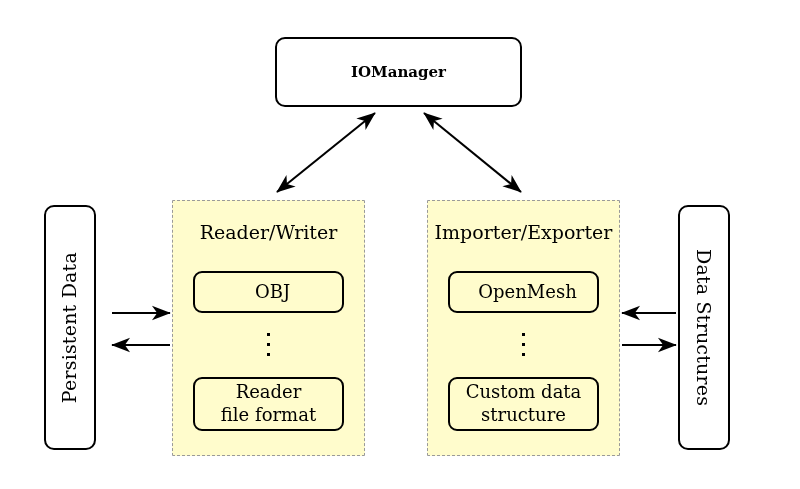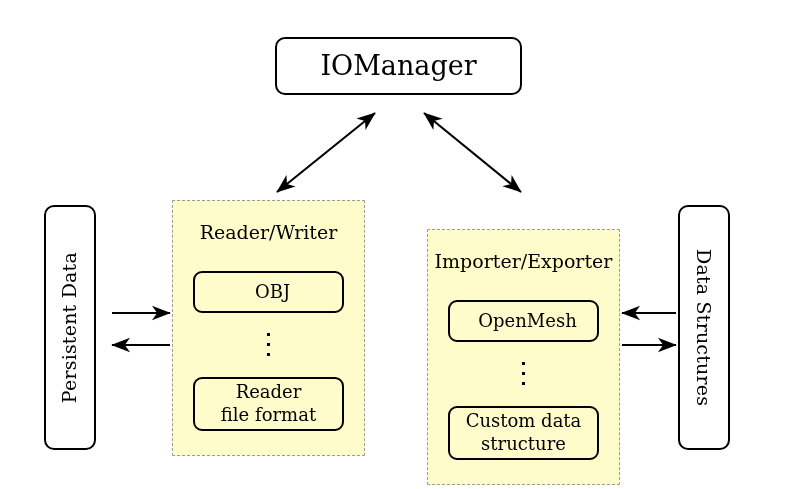--- a/index.html
+++ b/index.html
@@ -12,38 +12,38 @@
   svg#wires{position:absolute;left:0;top:0;width:800px;height:489px;pointer-events:none;}
 
   
   .node{
     position:absolute;box-sizing:border-box;
     border:2.2px solid #000;border-radius:10px;
     background:#ffffff;
     display:flex;align-items:center;justify-content:center;
     text-align:center;line-height:1.22;
   }
-  #iomanager{left:275px;top:37px;width:247px;height:58px;font-size:27px;}
+  #iomanager{left:275px;top:37px;width:247px;height:70px;font-size:15px;font-weight:bold;}
 
   .sidebox{background:#ffffff;}
   #persistent-data{left:44px;top:205px;width:52px;height:245px;}
   #data-structures{left:678px;top:205px;width:52px;height:245px;}
   .vert-text{white-space:nowrap;font-size:19px;letter-spacing:.2px;}
   .rot-ccw{transform:rotate(-90deg);}
   .rot-cw{transform:rotate(90deg);}
 
   
   .panel{
     position:absolute;box-sizing:border-box;
     background:#fffccc;
     border:1.4px dashed #9a9a9a;
     border-radius:1px;
   }
   #panel-readerwriter{left:172px;top:200px;width:193px;height:256px;}
-  #panel-importerexporter{left:427px;top:200px;width:193px;height:256px;margin-top:29px;}
+  #panel-importerexporter{left:427px;top:200px;width:193px;height:256px;}
   .panel-title{
     position:absolute;left:0;right:0;top:20px;
     text-align:center;font-size:19px;white-space:nowrap;
   }
 
   
   .item{
     position:absolute;box-sizing:border-box;
     border:2.4px solid #000;border-radius:9px;
     background:#fffccc;

